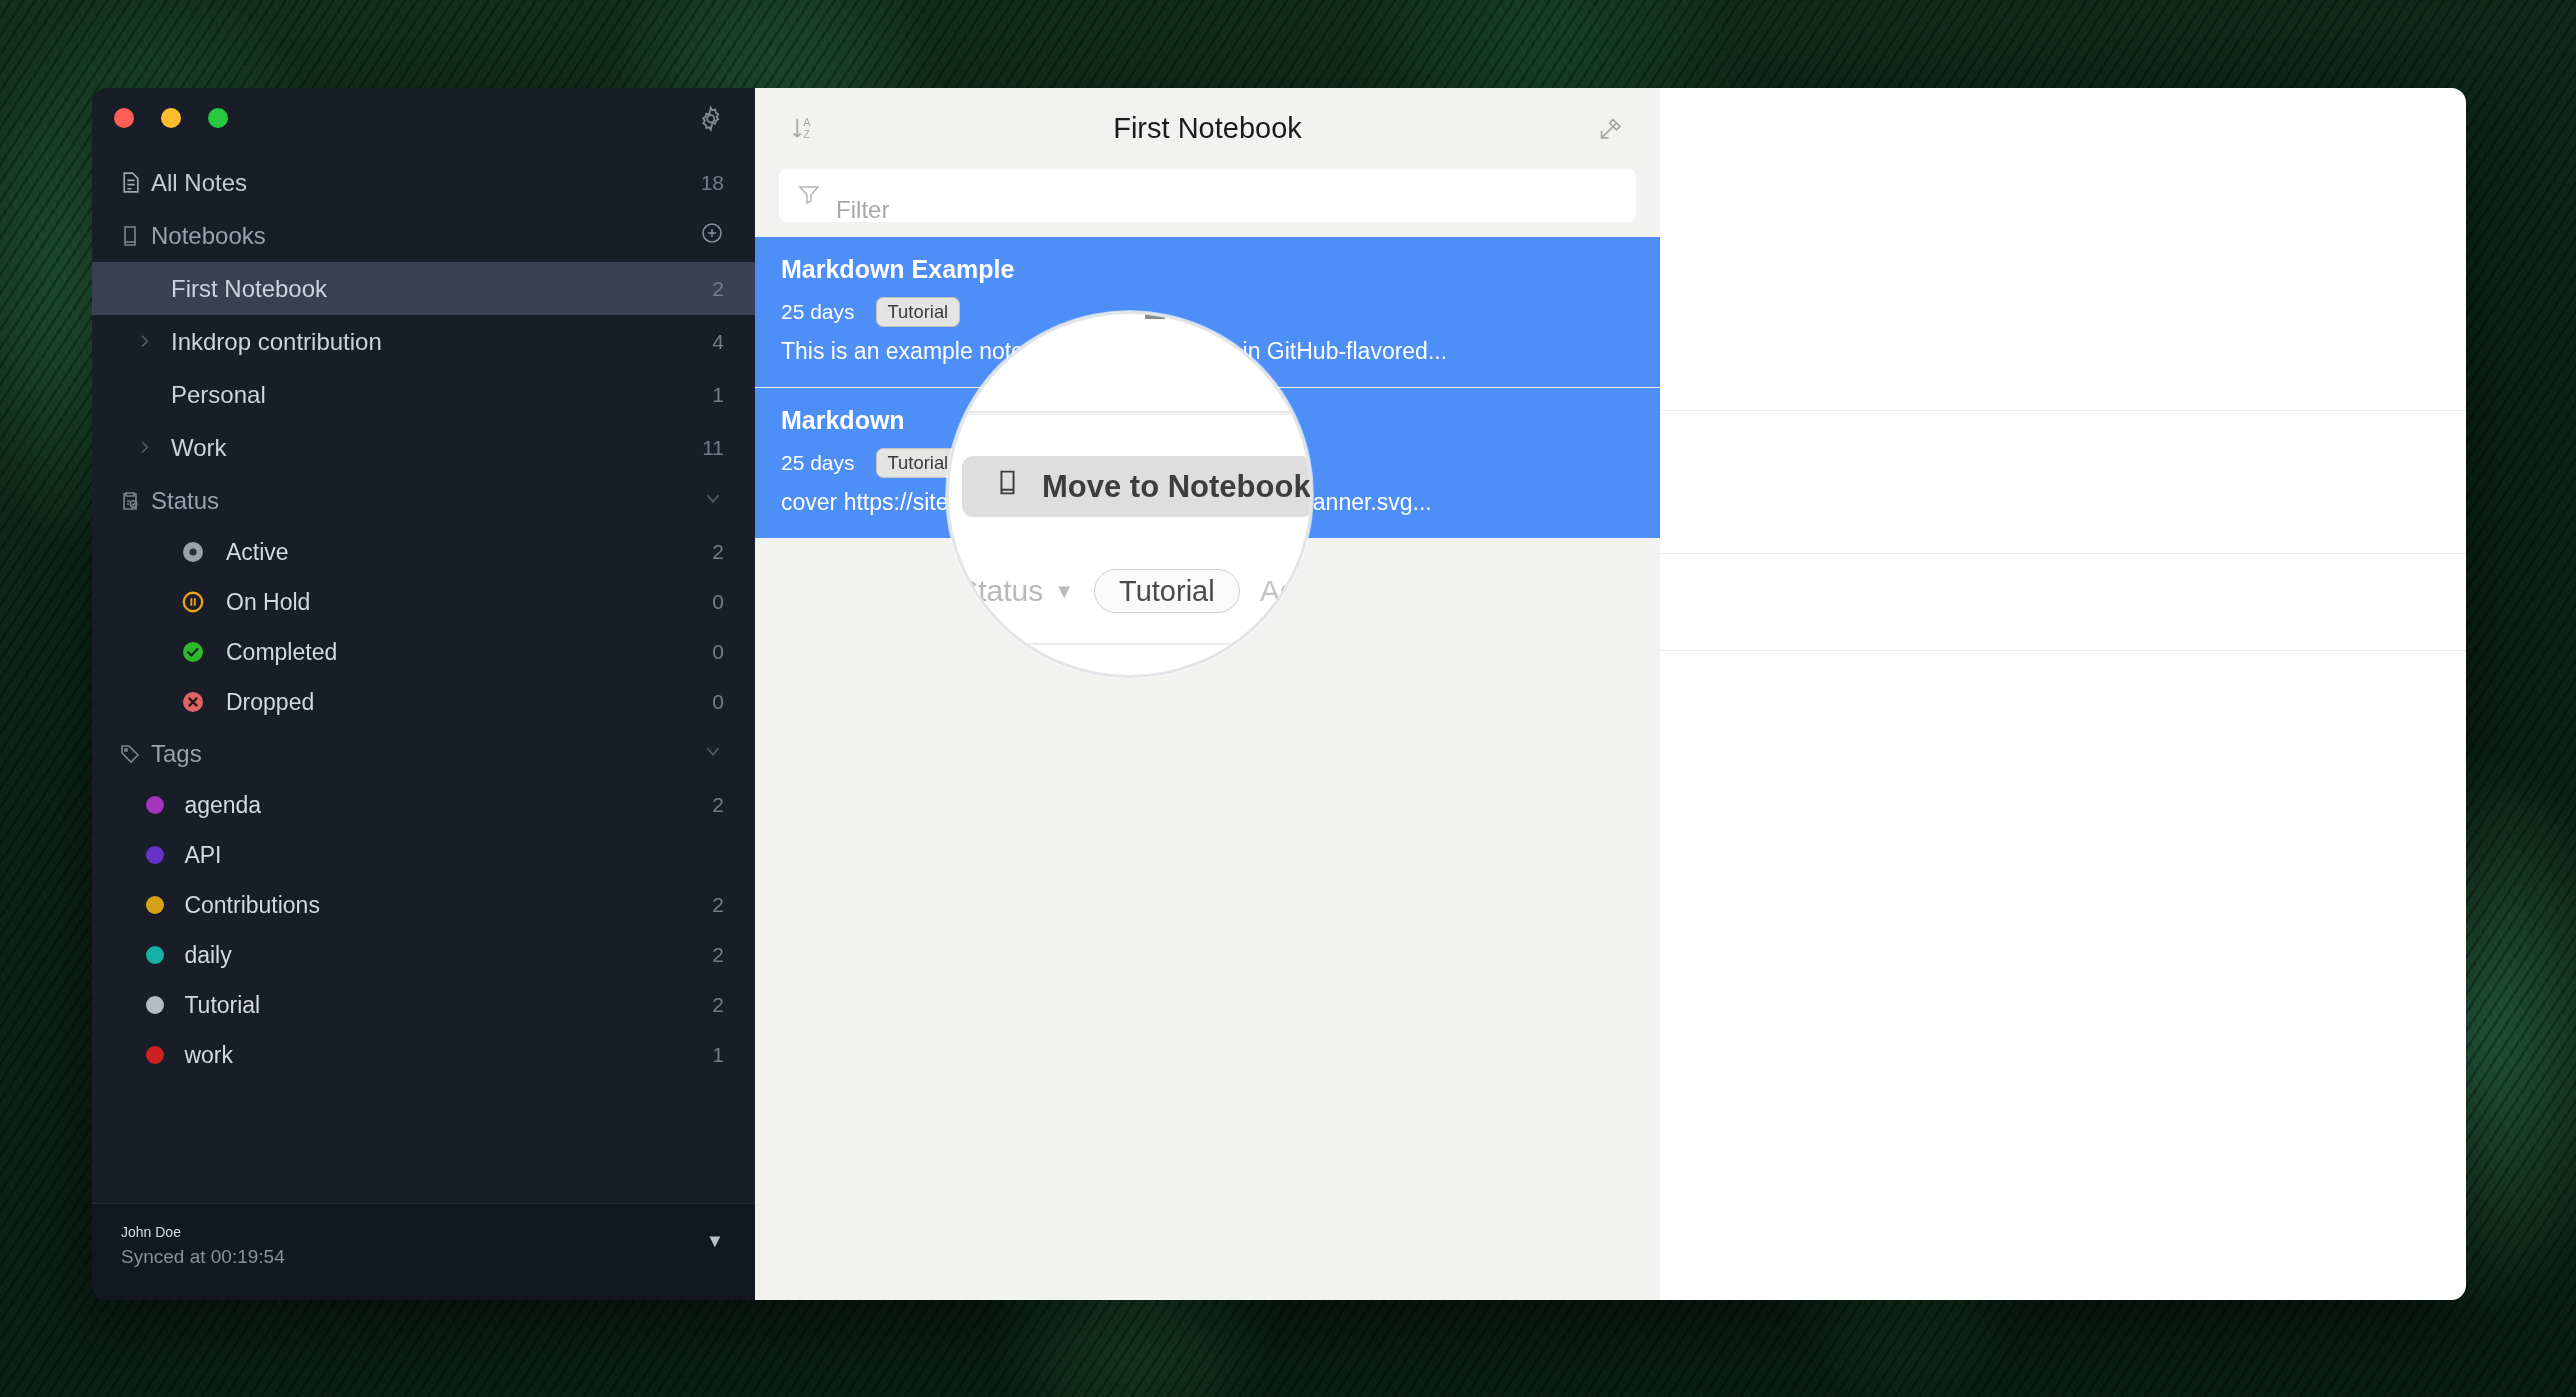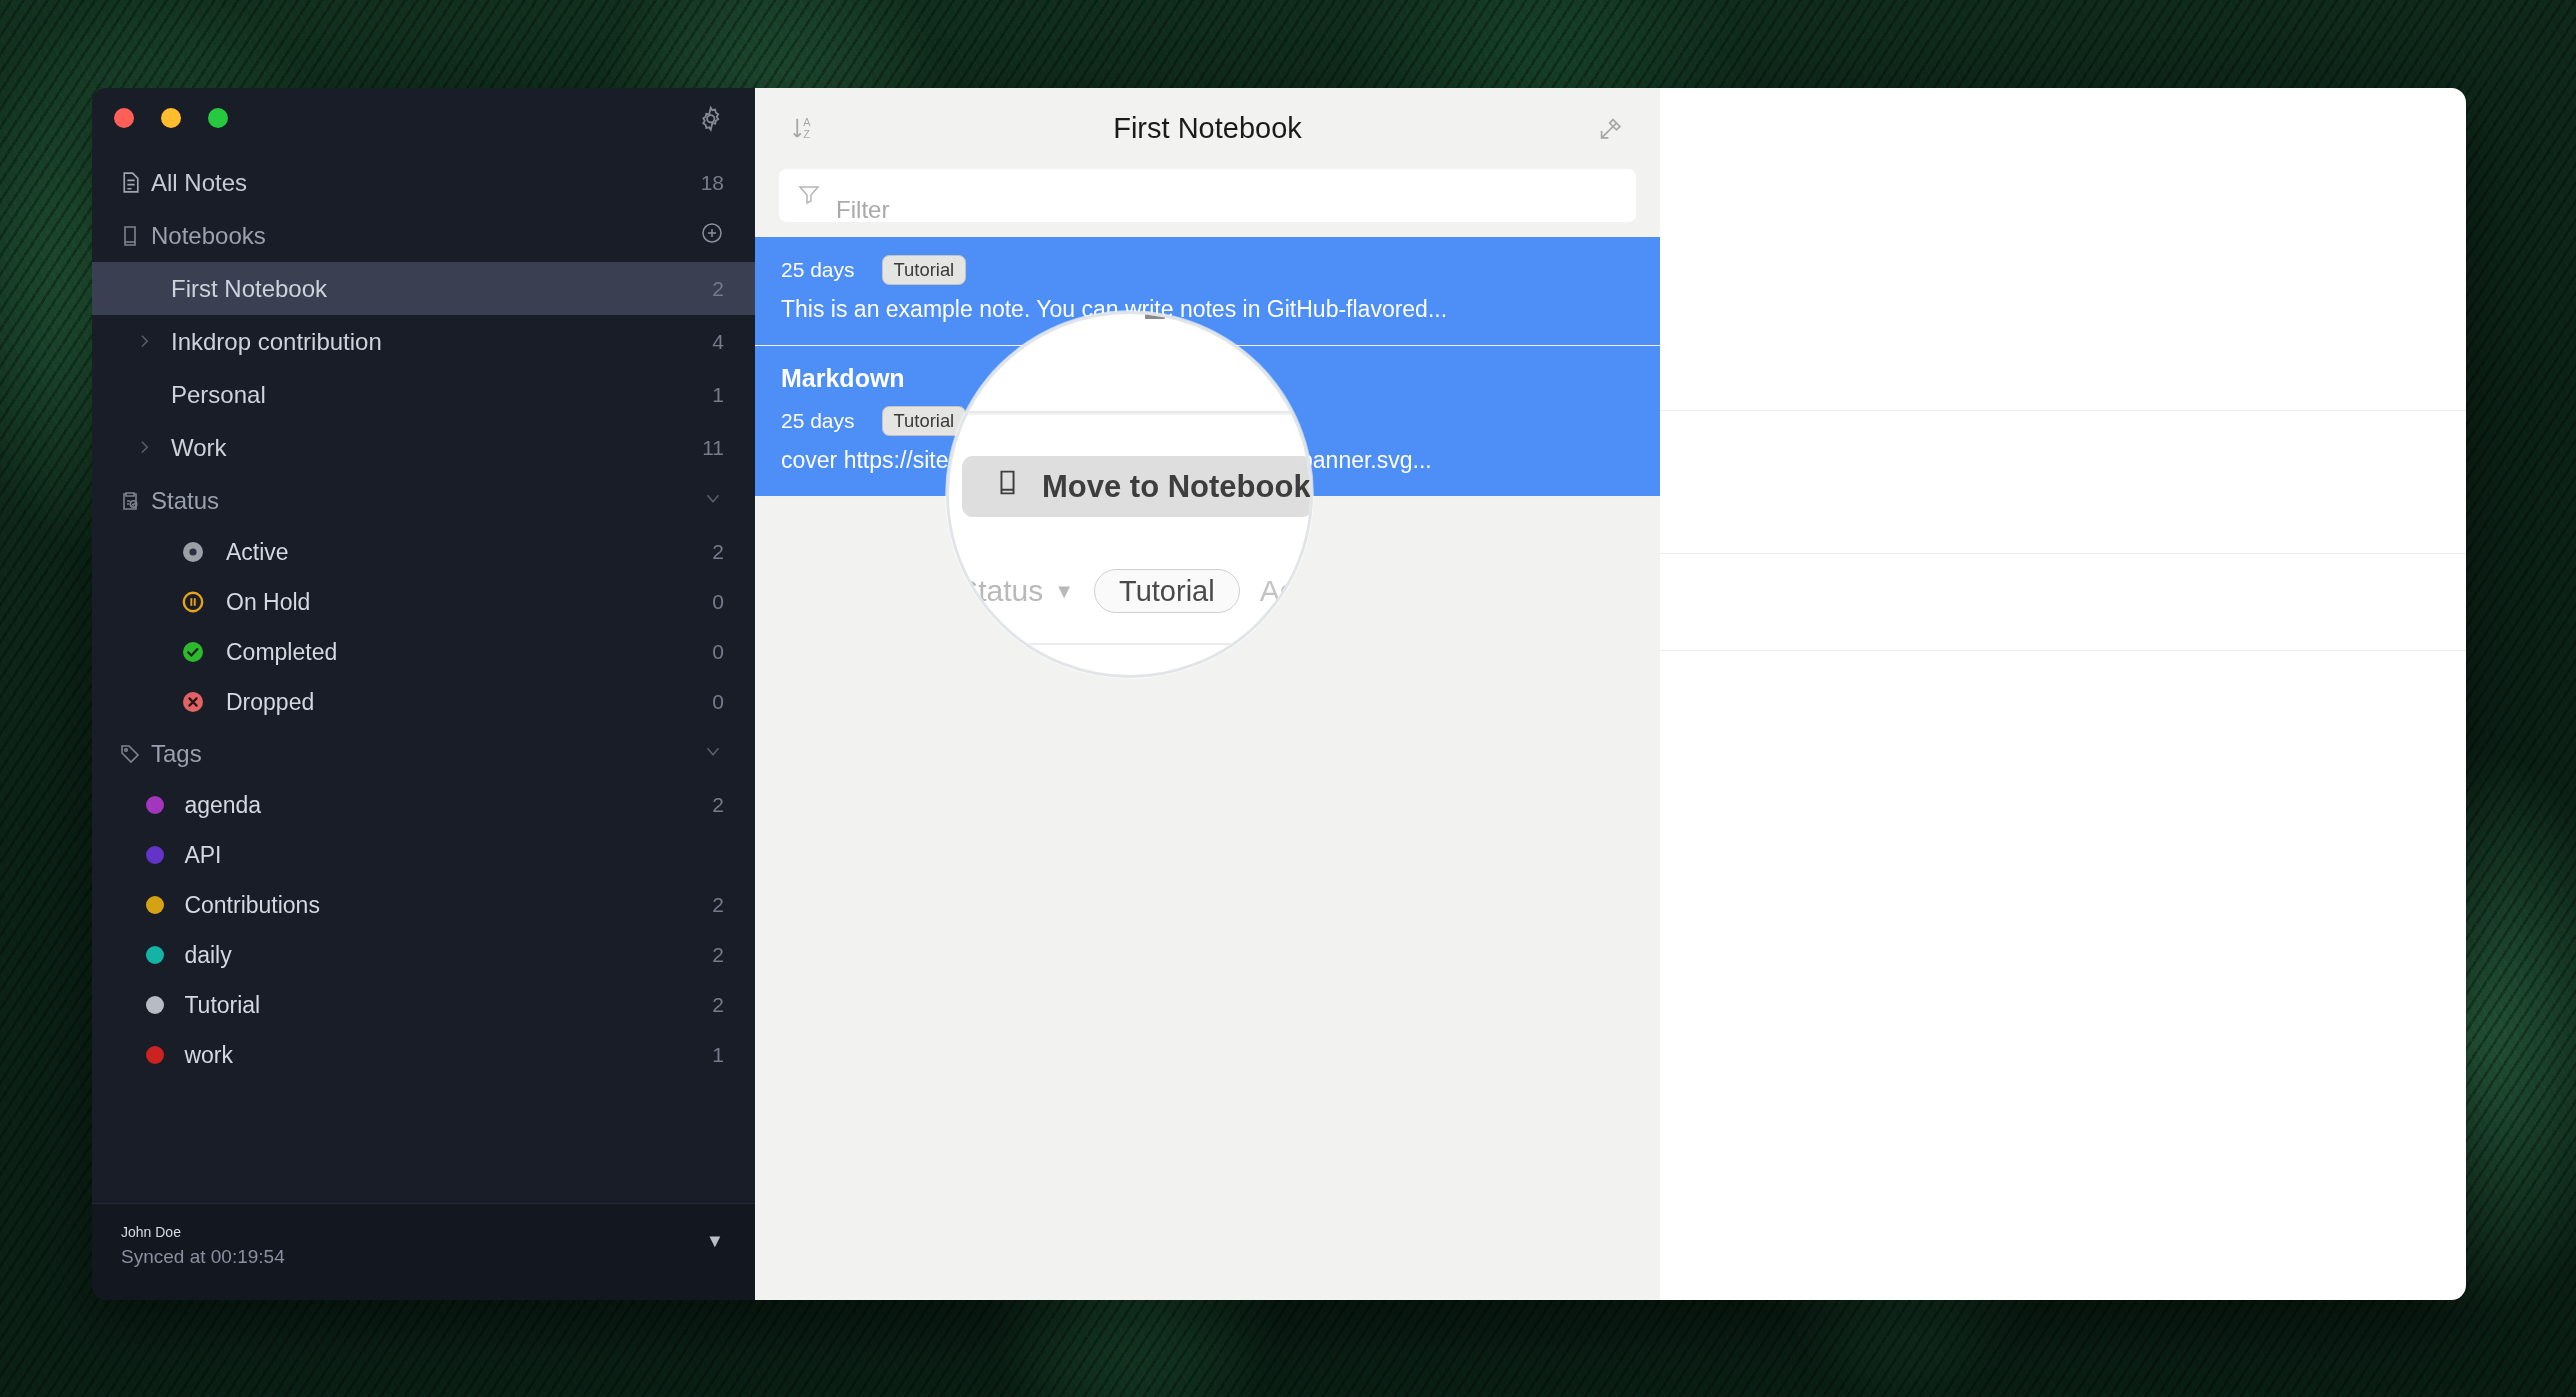--- a/index.html
+++ b/index.html
@@ -105,21 +105,21 @@
     margin:0 24px 14.7px; height:53px; background:#fff; border-radius:7.3px;
     display:flex; align-items:center; padding:0 18.4px; gap:14.7px;
   }
   .filterbox .ph { color:#a9a9a9; font-size:24px;margin-top:28px; }
 
   .note {
     background:#4d8ef7; color:#fff; padding:18.4px 26px 22px;
     border-bottom:1.8px solid #f2f2f0; cursor:default;
   }
   .note .ntitle { font-size:25px; font-weight:bold; margin-bottom:13px; }
-  .note .nmeta { display:flex; align-items:center; gap:27px; margin-bottom:11px; }
+  .note .nmeta { display:flex; align-items:center; gap:21px; margin-bottom:11px; }
   .note .ndays { font-size:21px; }
   .note .ntag {
     background:#e4e4e2; color:#3b3b3b; font-size:18.4px;
     border-radius:7.3px; padding:2.8px 11px; border:0.9px solid #c3c3c1;
   }
   .note .nbody {
     font-size:23px; white-space:nowrap; overflow:hidden;
   }
 
   
@@ -382,20 +382,21 @@
     <div class="filterbox">
       <span>
         <svg width="24" height="24" viewBox="0 0 24 24" fill="none" stroke="#b5b5b5" stroke-width="1.5">
           <path d="M3 5h18l-7 8v6l-4 2v-8z"></path>
         </svg>
       </span>
       <span class="ph">Filter</span>
     </div>
 
     <div class="note">
+      <div class="ntitle">Markdown Example</div>
       <div class="nmeta">
         <span class="ndays">25 days</span>
         <span class="ntag">Tutorial</span>
       </div>
       <div class="nbody">This is an example note. You can write notes in GitHub-flavored...</div>
     </div>
 
     <div class="note">
       <div class="ntitle">Markdown</div>
       <div class="nmeta">

